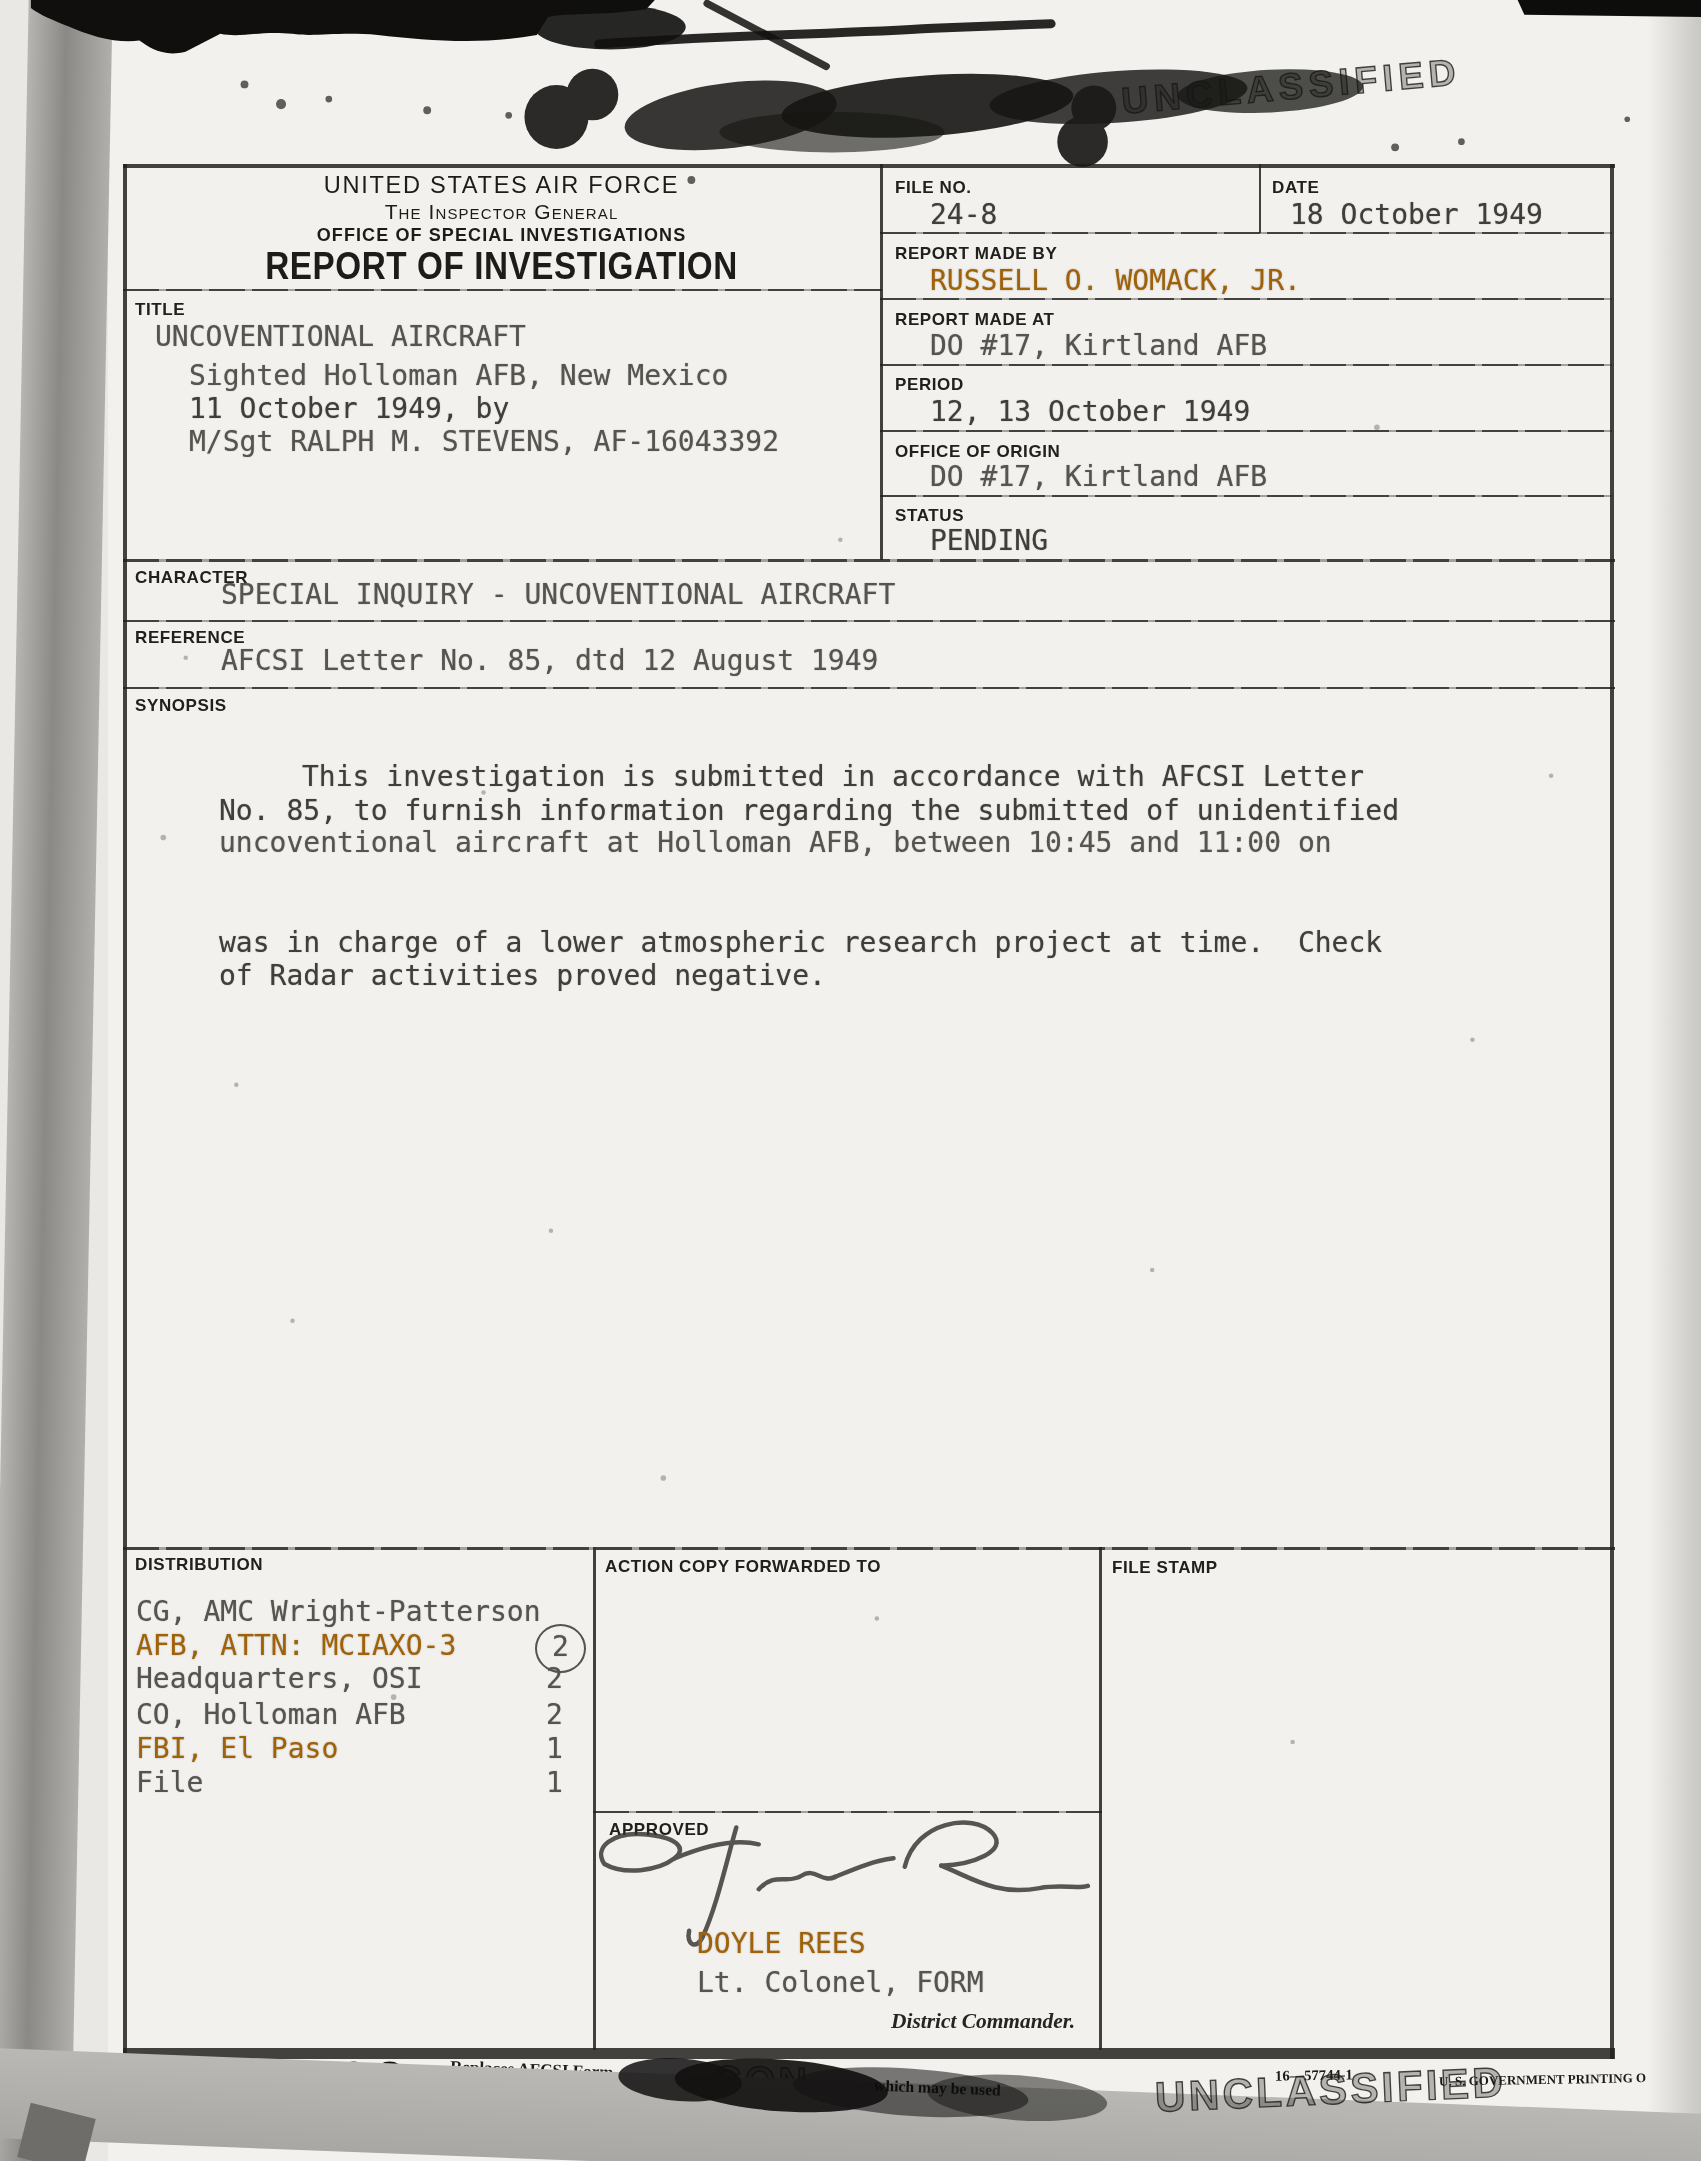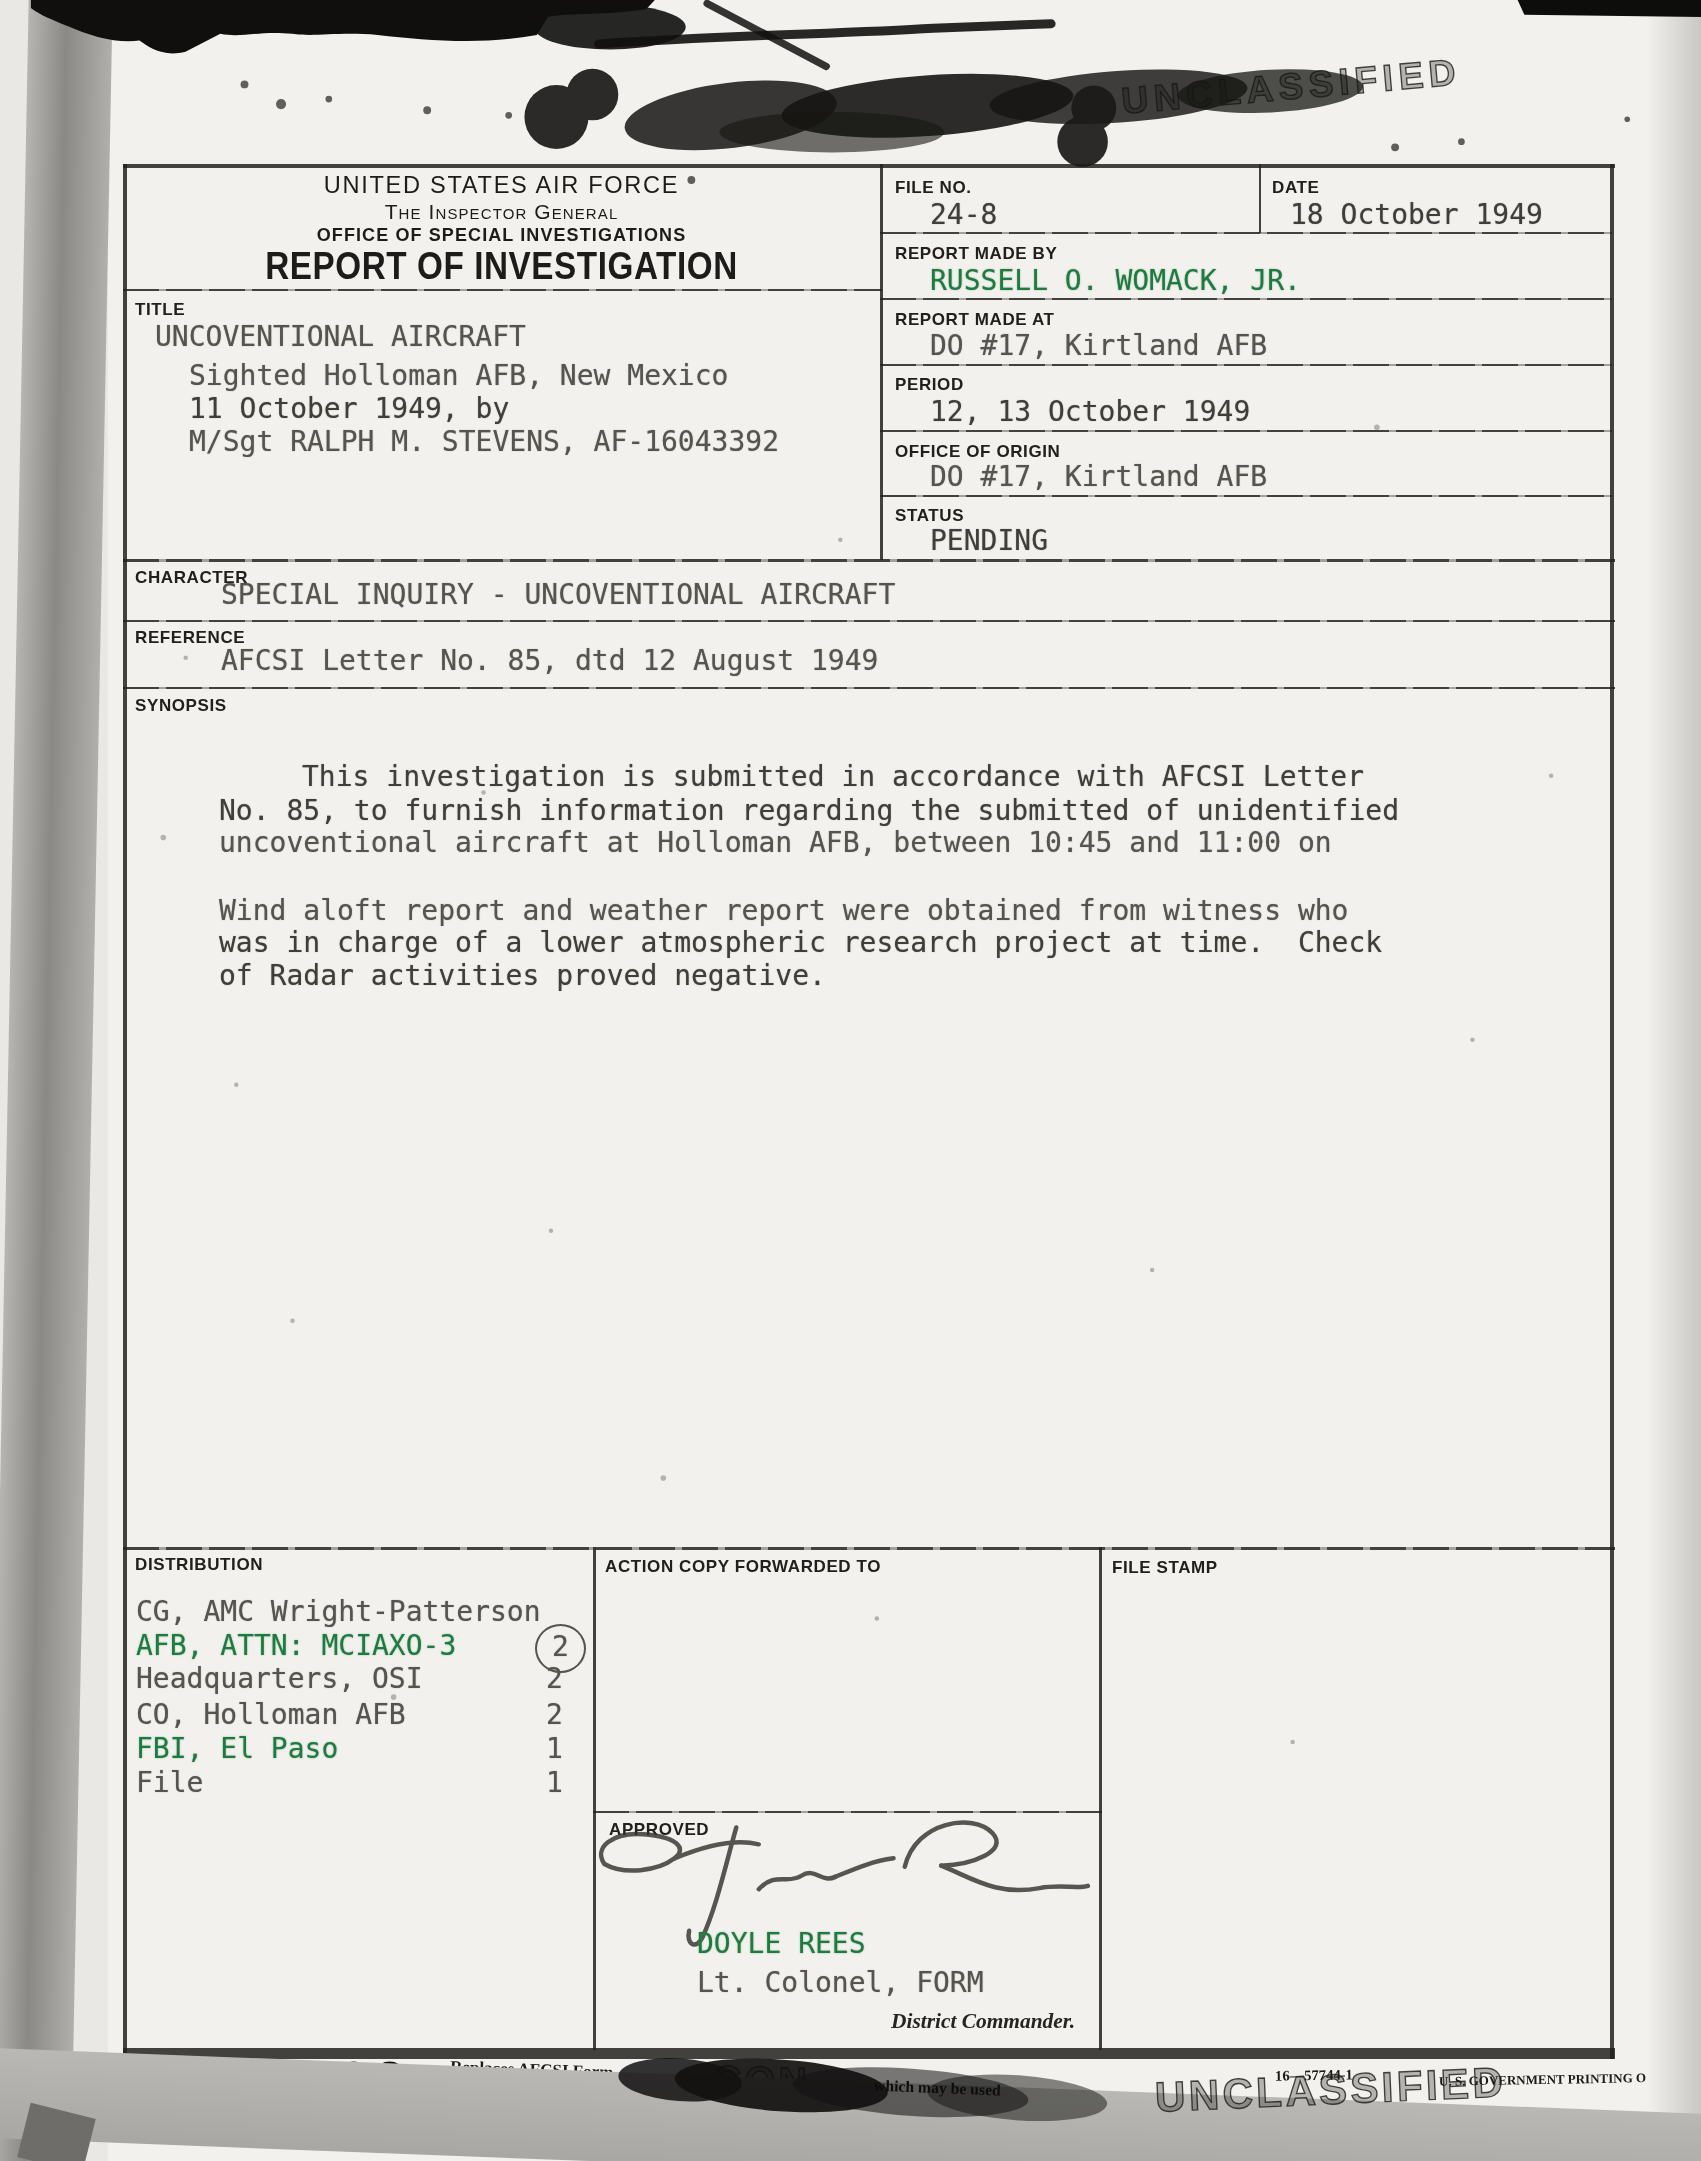--- a/index.html
+++ b/index.html
@@ -19,21 +19,21 @@
             transform:rotate(14deg);z-index:7;}
   
   .ln{background:repeating-linear-gradient(90deg,#23221f 0 36px,rgba(35,34,31,.45) 36px 43px);
       opacity:.85;z-index:5;}
   .lnv{background:#23221f;opacity:.85;z-index:5;}
   
   .lbl{font-weight:bold;font-size:17px;letter-spacing:0.6px;color:#21201e;z-index:6;white-space:pre;}
   .tw{font-family:"DejaVu Sans Mono",monospace;font-size:28px;color:#3f3e39;white-space:pre;
       z-index:6;text-shadow:0 0 1.1px rgba(70,68,62,.55);}
   .tw-med{color:#55544e;}
-  .tw-faint{color:#15803d;text-shadow:0 0 1.7px rgba(139,138,131,.8);}
+  .tw-faint{color:#a16207;text-shadow:0 0 1.7px rgba(139,138,131,.8);}
   .hdr{z-index:6;text-align:center;color:#1d1c1a;}
   .serif{font-family:"Liberation Serif",serif;}
   .stamp{font-weight:bold;color:rgba(38,37,34,.30);-webkit-text-stroke:1.4px rgba(32,31,29,.82);
          z-index:8;white-space:pre;}
   .smallprint{font-family:"Liberation Serif",serif;font-weight:bold;color:#1c1b19;z-index:6;white-space:pre;}
   svg.art{z-index:9;pointer-events:none;}
   .circ{border:2.2px solid #55544e;border-radius:50%;text-align:center;z-index:6;}
 </style>
 </head>
 <body>
@@ -98,21 +98,20 @@
   <div class="abs tw tw-med" style="left:189px;top:359px">Sighted Holloman AFB, New Mexico</div>
   <div class="abs tw" style="left:189px;top:392px">11 October 1949, by</div>
   <div class="abs tw tw-med" style="left:189px;top:425px">M/Sgt RALPH M. STEVENS, AF-16043392</div>
 
   <div class="abs tw tw-med" style="left:221px;top:578px">SPECIAL INQUIRY - UNCOVENTIONAL AIRCRAFT</div>
   <div class="abs tw tw-med" style="left:221px;top:644px">AFCSI Letter No. 85, dtd 12 August 1949</div>
 
   <div class="abs tw" style="left:302px;top:760px">This investigation is submitted in accordance with AFCSI Letter</div>
   <div class="abs tw" style="left:219px;top:794px">No. 85, to furnish information regarding the submitted of unidentified</div>
   <div class="abs tw tw-med" style="left:219px;top:826px">uncoventional aircraft at Holloman AFB, between 10:45 and 11:00 on</div>
-  <div class="abs tw tw-med" style="left:219px;top:894px">Wind aloft report and weather report were obtained from witness who</div>
   <div class="abs tw" style="left:219px;top:926px">was in charge of a lower atmospheric research project at time.  Check</div>
   <div class="abs tw" style="left:219px;top:959px">of Radar activities proved negative.</div>
 
   <div class="abs tw tw-med" style="left:136px;top:1595px">CG, AMC Wright-Patterson</div>
   <div class="abs tw tw-faint" style="left:136px;top:1629px">AFB, ATTN: MCIAXO-3</div>
   <div class="abs tw tw-med" style="left:136px;top:1662px">Headquarters, OSI</div>
   <div class="abs tw tw-med" style="left:136px;top:1698px">CO, Holloman AFB</div>
   <div class="abs tw tw-faint" style="left:136px;top:1732px">FBI, El Paso</div>
   <div class="abs tw tw-med" style="left:136px;top:1766px">File</div>
 

